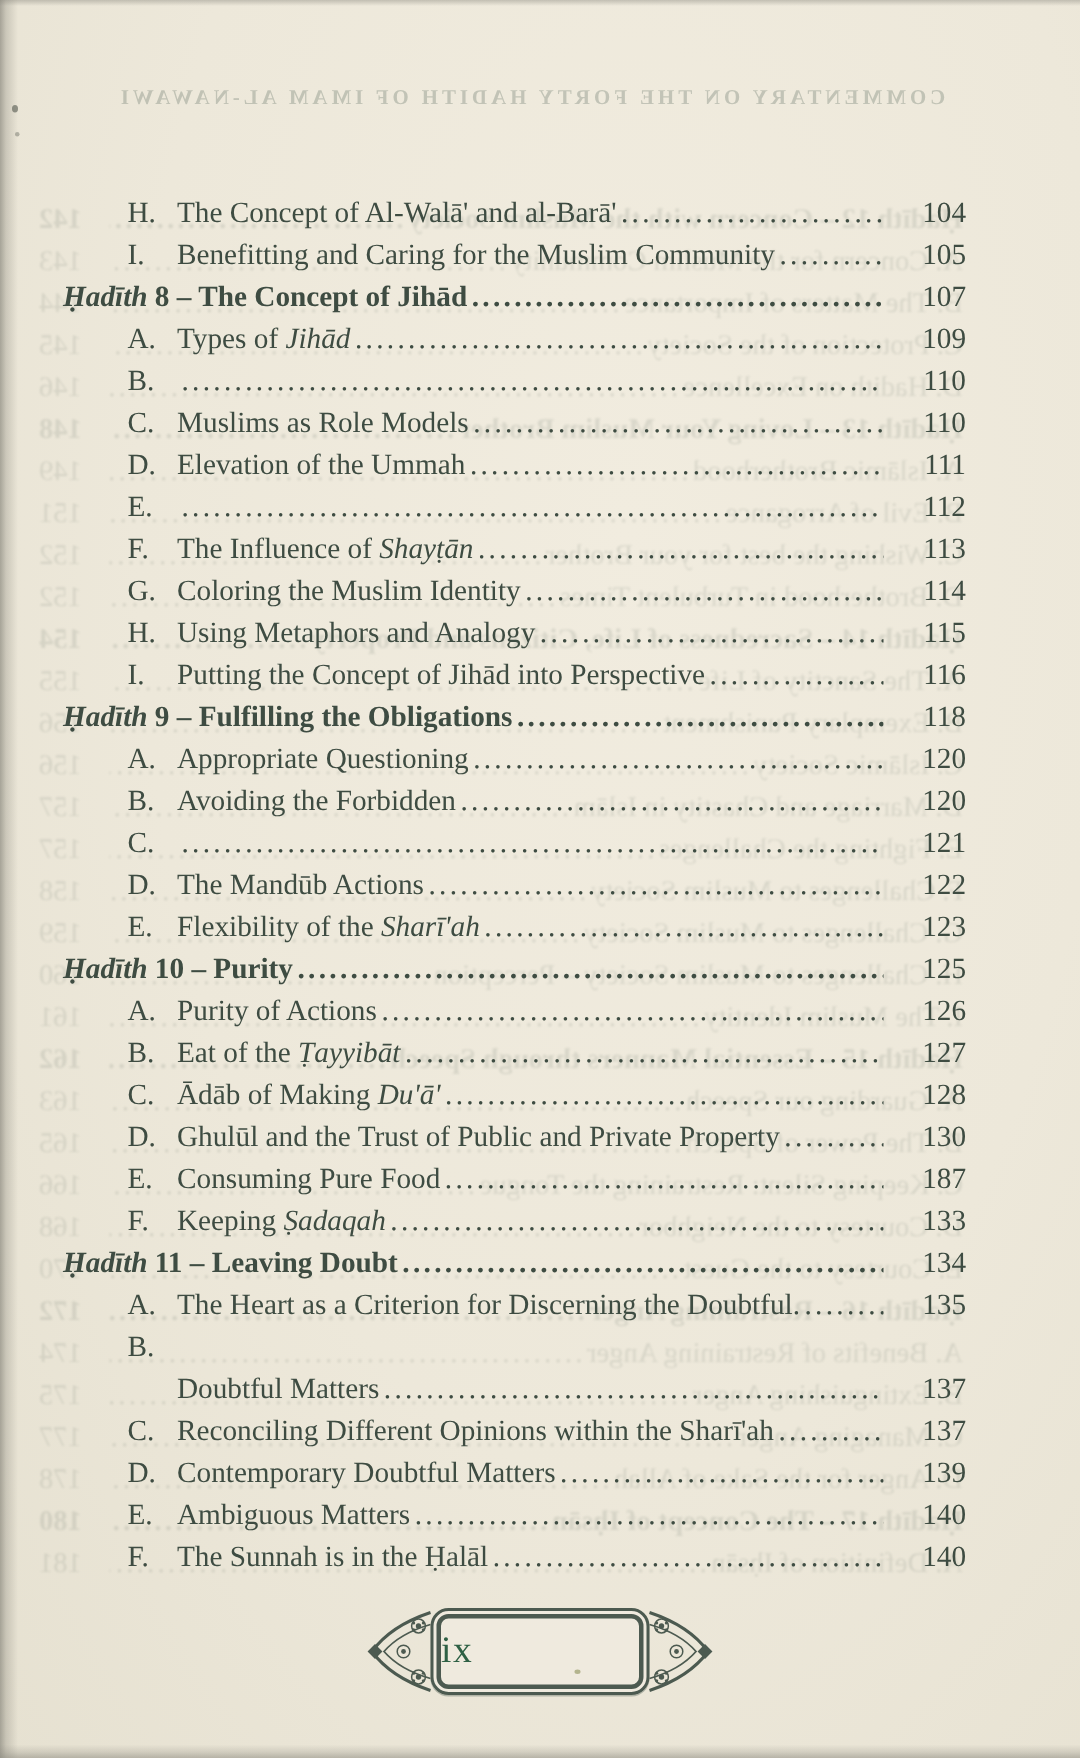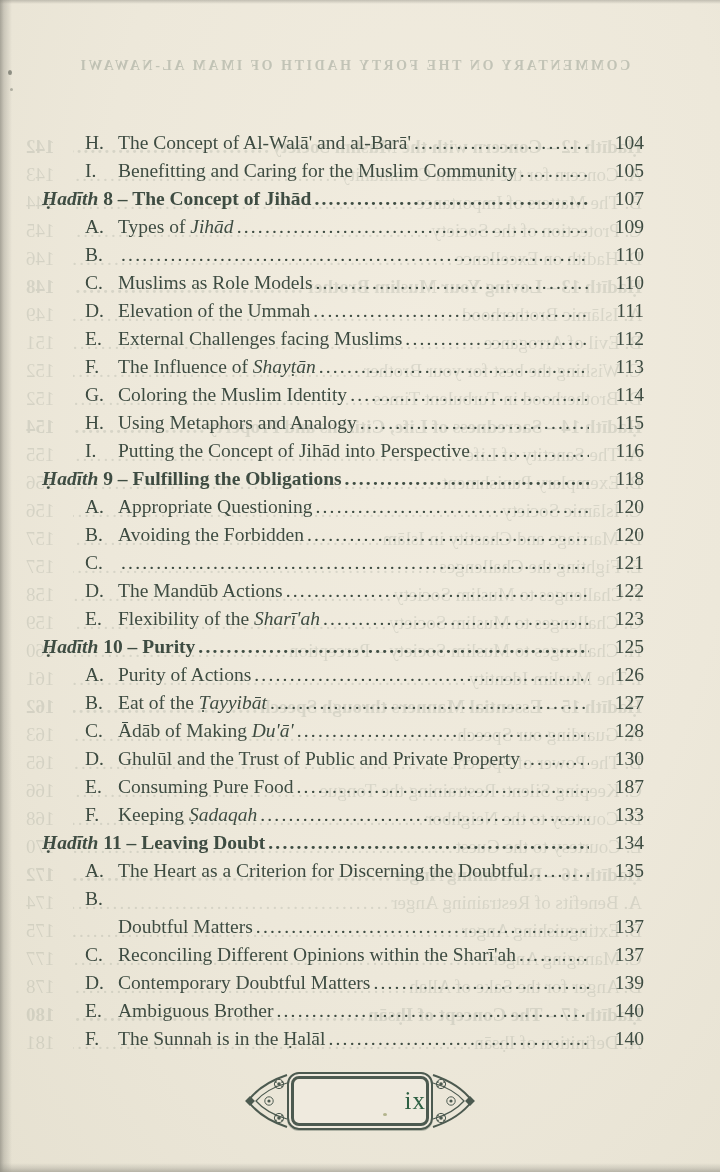--- a/index.html
+++ b/index.html
@@ -49,21 +49,21 @@
   .orn{flex:none;display:block;}
   .orn.left{transform:scaleX(-1);margin-right:-3px;}
   .orn.right{margin-left:-3px;}
   .pnum-box{
     flex:none;border:2px solid var(--orn,#4c5a50);border-radius:12px;padding:2px;
     background:rgba(241,237,226,.6);
     box-shadow:0 1px 0 rgba(70,85,75,.35);
   }
   .pnum-inner{
     border:3px solid var(--orn,#4c5a50);border-radius:8px;
-    width:132px;height:44px;display:flex;align-items:center;justify-content:flex-end;
+    width:132px;height:44px;display:flex;align-items:center;justify-content:flex-start;
   }
   .pnum{font-size:25px;letter-spacing:1px;color:var(--accent,#2e6044);}
   
   .speck{position:absolute;border-radius:50%;}
   .speck.s1{left:8px;top:70px;width:4px;height:5px;background:rgba(70,75,65,.55);}
   .speck.s2{left:10px;top:88px;width:3px;height:3px;background:rgba(70,75,65,.35);}
   .speck.s3{left:383px;top:1113px;width:4px;height:3px;background:rgba(120,125,60,.5);}
 </style>
 </head>
 <body>
@@ -276,21 +276,20 @@
         <span class="t-page">110</span>
       </div>
       <div class="toc-row item">
         <span class="t-prefix">D.</span>
         <span class="t-label"><span>Elevation of the Ummah</span></span>
         <span class="t-leader"></span>
         <span class="t-page">111</span>
       </div>
       <div class="toc-row item">
         <span class="t-prefix">E.</span>
-        <span class="t-label"><span>External Challenges facing Muslims</span></span>
         <span class="t-leader"></span>
         <span class="t-page">112</span>
       </div>
       <div class="toc-row item">
         <span class="t-prefix">F.</span>
         <span class="t-label"><span>The Influence of </span><i>Shayṭān</i></span>
         <span class="t-leader"></span>
         <span class="t-page">113</span>
       </div>
       <div class="toc-row item">
@@ -412,21 +411,21 @@
         <span class="t-page">137</span>
       </div>
       <div class="toc-row item">
         <span class="t-prefix">D.</span>
         <span class="t-label"><span>Contemporary Doubtful Matters</span></span>
         <span class="t-leader"></span>
         <span class="t-page">139</span>
       </div>
       <div class="toc-row item">
         <span class="t-prefix">E.</span>
-        <span class="t-label"><span>Ambiguous Brother</span></span>
+        <span class="t-label"><span>Ambiguous Matters</span></span>
         <span class="t-leader"></span>
         <span class="t-page">140</span>
       </div>
       <div class="toc-row item">
         <span class="t-prefix">F.</span>
         <span class="t-label"><span>The Sunnah is in the Ḥalāl</span></span>
         <span class="t-leader"></span>
         <span class="t-page">140</span>
       </div>
     </div>

